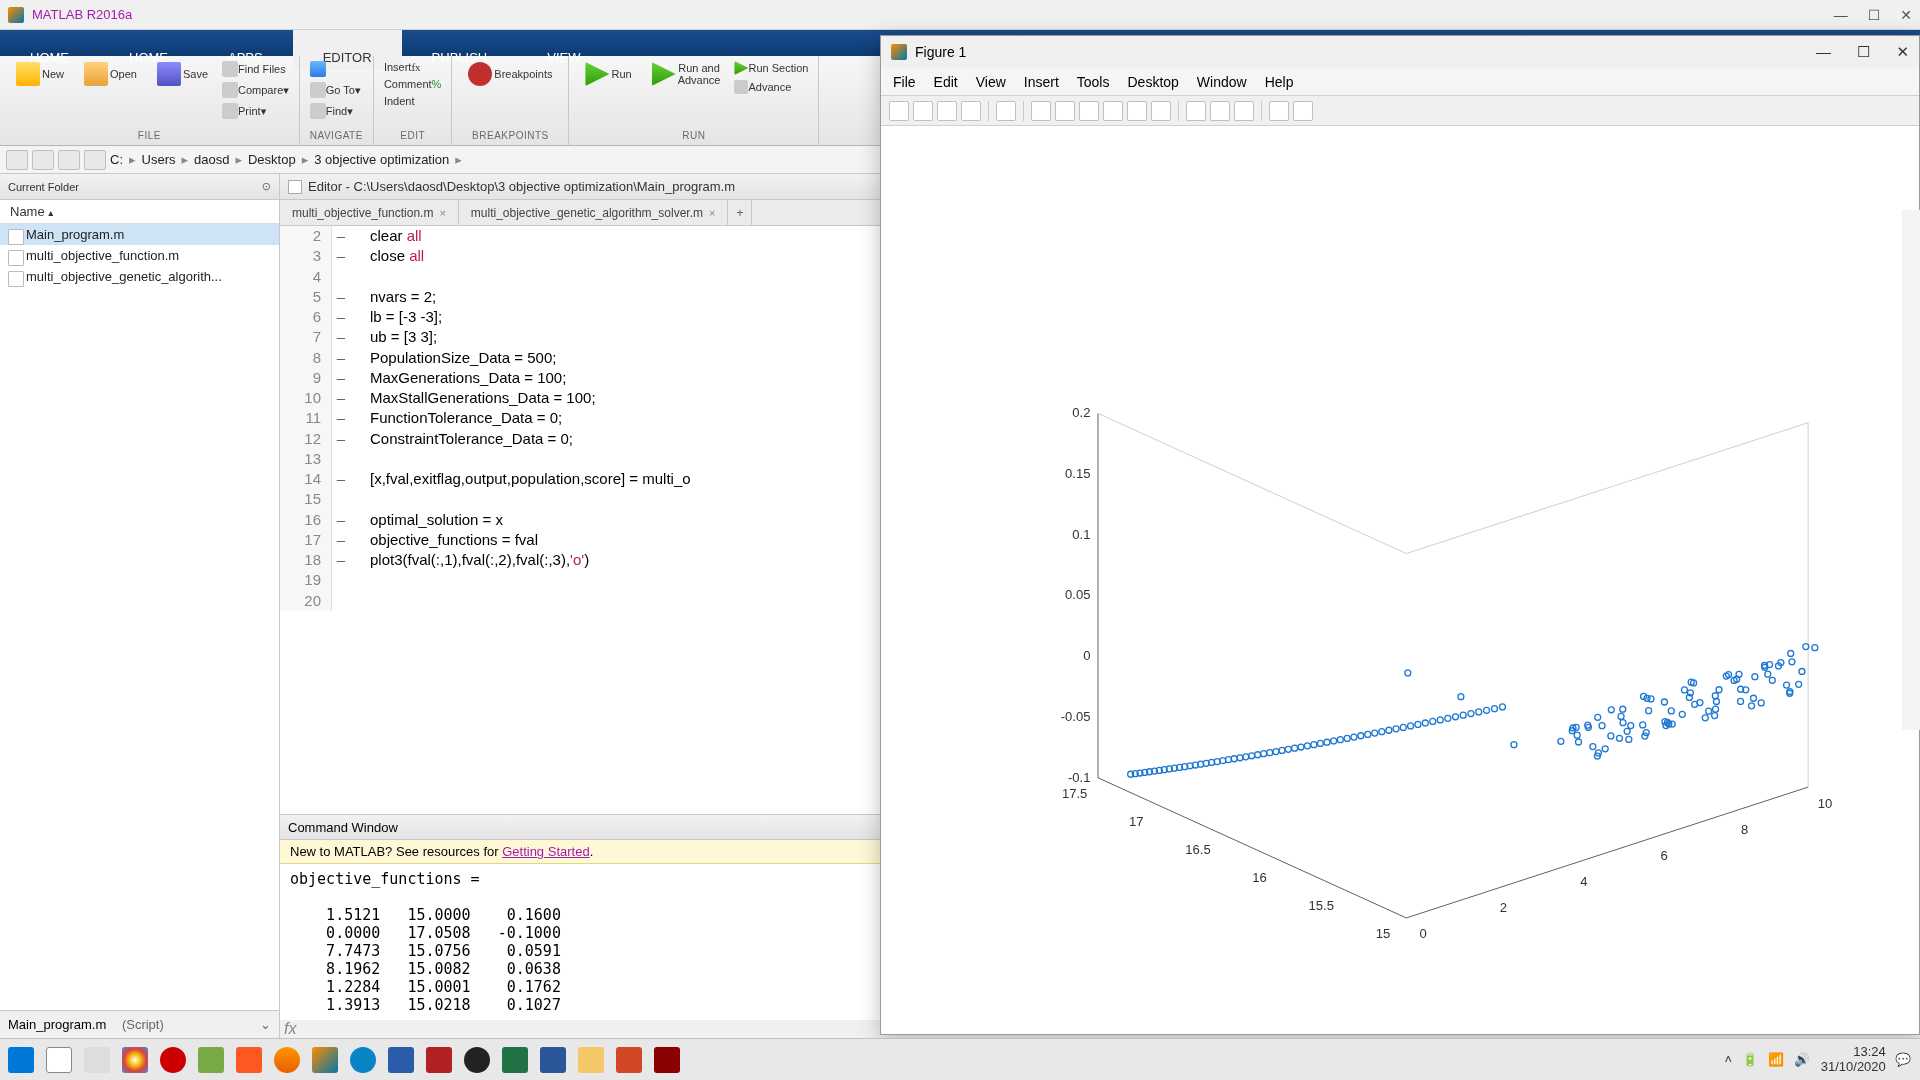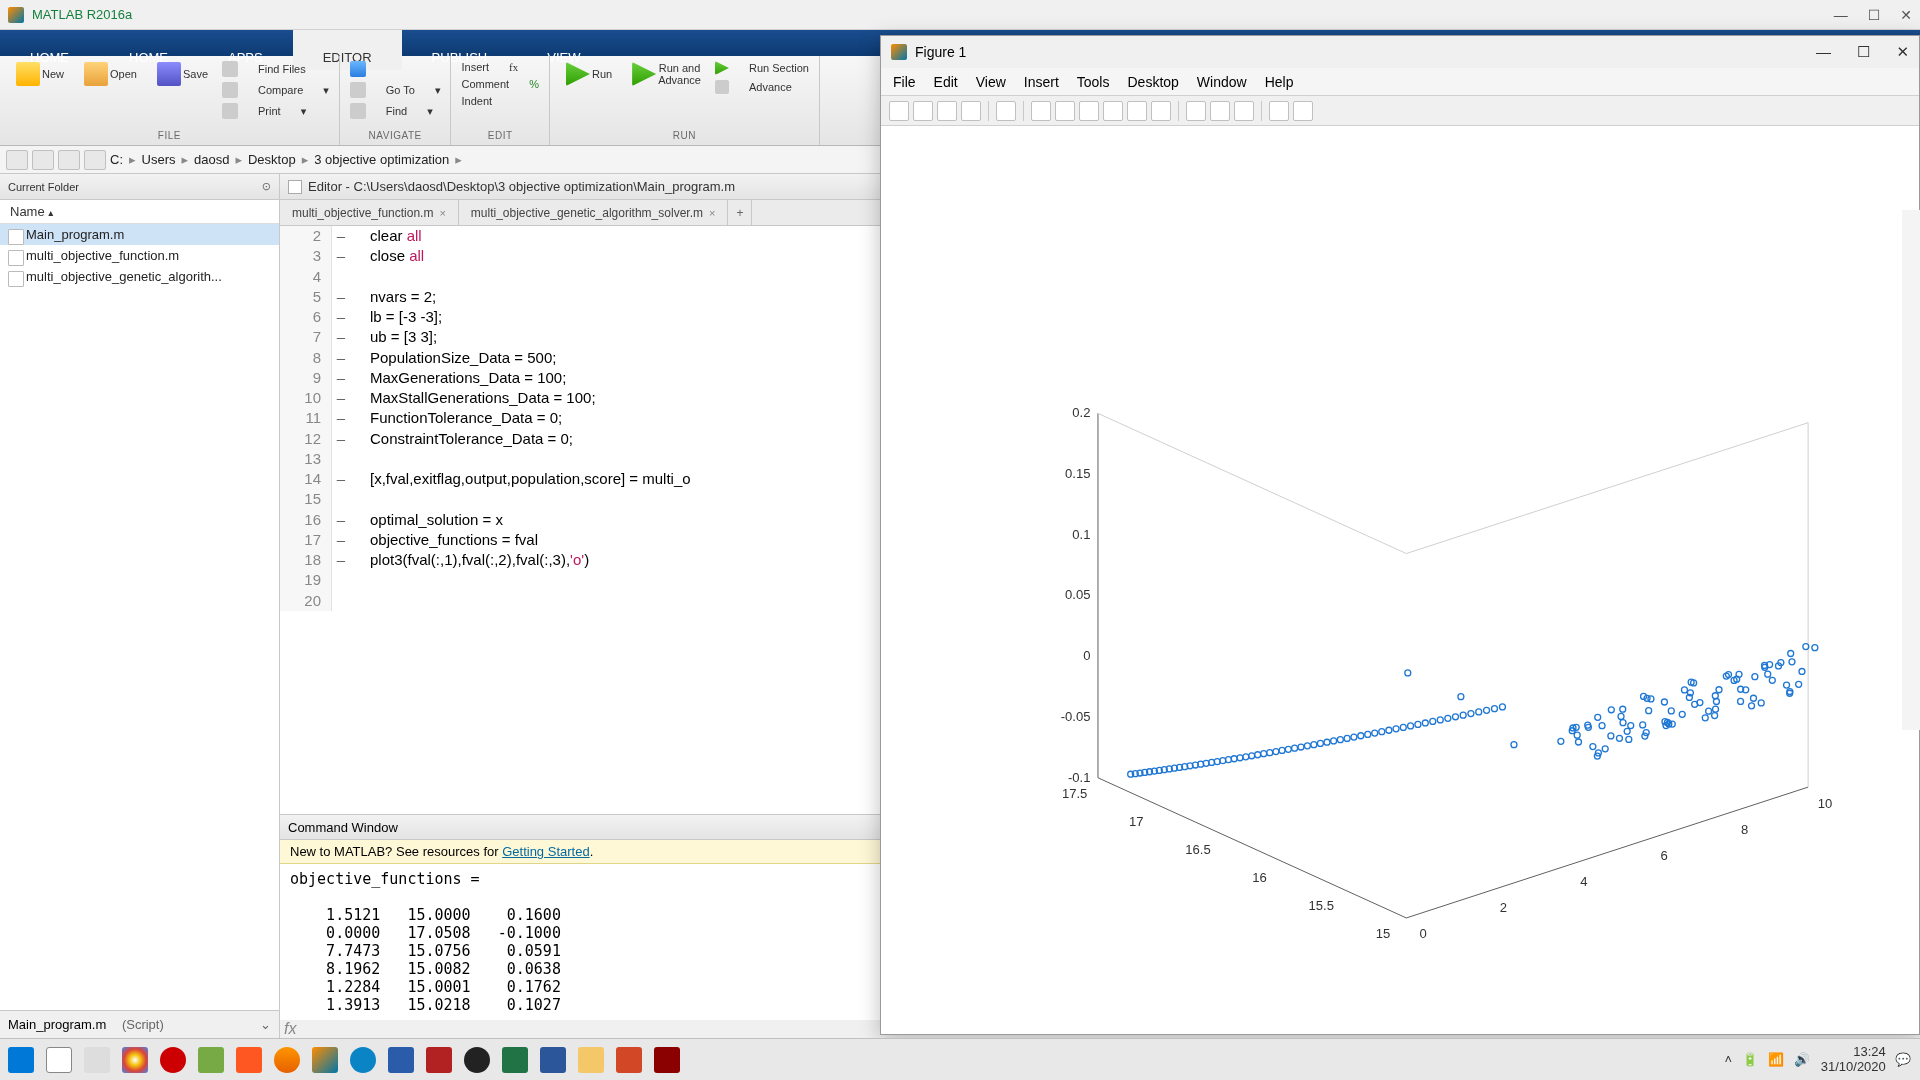--- a/index.html
+++ b/index.html
@@ -1,37 +1,37 @@
 <!DOCTYPE html>
 <html><head>
 <meta charset="utf-8">
 <style>
 * { margin: 0; padding: 0; box-sizing: border-box; font-family: "Segoe UI", Arial, sans-serif; }
 body { width: 1920px; height: 1080px; overflow: hidden; background: #f0f0f0; position: relative; }
 
 
 .titlebar { height: 30px; background: #f0f0f0; display: flex; align-items: center; padding: 0 8px; border-bottom: 1px solid #d0d0d0; }
 .titlebar .logo { width: 16px; height: 16px; background: linear-gradient(135deg,#ff8c00,#0076a8); border-radius: 2px; margin-right: 8px; }
-.titlebar .title { font-size: 13px; color: #15803d; }
+.titlebar .title { font-size: 13px; color: #a21caf; }
 .titlebar .win-controls { margin-left: auto; display: flex; gap: 20px; font-size: 14px; color: #555; }
 
 
 .ribbon-tabs { height: 26px; background: linear-gradient(#1a4d8f,#0d3a72); display: flex; }
 .ribbon-tab { padding: 20px 30px; color: #fff; font-size: 13px; cursor: pointer; }
 .ribbon-tab.active { background: #f0f0f0; color: #333; }
 
 
 .toolstrip { height: 90px; background: linear-gradient(#f7f7f7,#e5e5e5); border-bottom: 1px solid #b8b8b8; display: flex; }
 .tool-group { border-right: 1px solid #c8c8c8; padding: 4px 10px; display: flex; flex-direction: column; justify-content: space-between; }
 .tool-group-label { font-size: 10px; color: #6a6a6a; text-align: center; text-transform: uppercase; letter-spacing: 0.5px; }
 .tool-row { display: flex; gap: 8px; align-items: flex-start; }
 .big-btn { display: flex; flex-direction: row; align-items: center; gap: 2px; padding: 2px 6px; cursor: pointer; }
 .big-btn .icon { width: 24px; height: 24px; }
 .big-btn .lbl { font-size: 11px; color: #333; text-align: center; line-height: 1.1; white-space: pre; }
-.small-btn { display: flex; align-items: center; gap: 20px; font-size: 11px; color: #333; cursor: pointer; padding: 1px 0; }
+.small-btn { display: flex; align-items: center; gap: 0; font-size: 11px; color: #333; cursor: pointer; padding: 1px 0; }
 .small-btn .icon { width: 16px; height: 16px; }
 .icon { display: inline-block; background: #ccc; border-radius: 2px; }
 .icon.yellow { background: linear-gradient(#ffe066,#ffb300); }
 .icon.folder { background: linear-gradient(#ffd27a,#e8a23a); }
 .icon.disk { background: linear-gradient(#8c8cff,#5252c4); }
 .icon.arrow-l { background: linear-gradient(#6ab7ff,#2b7de0); }
 .icon.green { background: linear-gradient(#6acf3e,#2e9e00); clip-path: polygon(0 0,100% 50%,0 100%); }
 .icon.red { background: #c03030; border-radius: 50%; }
 
 
@@ -62,21 +62,21 @@
 .etab.plus { padding: 4px 8px; color: #666; }
 .editor-body { flex: 1; background: #fff; overflow: hidden; }
 .code-table { font-family: Consolas, "Courier New", monospace; font-size: 15px; line-height: 1.35; }
 .code-row { display: flex; }
 .gutter { width: 52px; text-align: right; padding-right: 10px; color: #888; background: #f7f7f7; border-right: 1px solid #e2e2e2; }
 .dash { width: 18px; text-align: center; color: #666; }
 .code { padding-left: 20px; white-space: pre; color: #000; }
 .str { color: #be185d; }
 .cmd-header { height: 26px; background: linear-gradient(#f2f2f2,#e4e4e4); border-top: 1px solid #c8c8c8; border-bottom: 1px solid #c8c8c8; padding: 0 8px; display:flex; align-items:center; font-size:13px; }
 .cmd-banner { background: #fff8d6; border-bottom: 1px solid #e0d68a; padding: 4px 10px; font-size: 13px; }
-.cmd-banner a { color: #0369a1; text-decoration: underline; }
+.cmd-banner a { color: #a21caf; text-decoration: underline; }
 .cmd-body { flex: 0 0 auto; background: #fff; font-family: Consolas, monospace; font-size: 15px; padding: 6px 10px; white-space: pre; color: #000; }
 .fx { position: relative; padding-left: 26px; }
 .fx::before { content:'fx'; position:absolute; left:4px; font-style: italic; color:#888; }
 
 
 .figure-window { position: absolute; left: 880px; top: 35px; width: 1040px; height: 1000px; background: #f0f0f0; border: 1px solid #9a9a9a; box-shadow: 0 4px 20px rgba(0,0,0,0.25); display: flex; flex-direction: column; }
 .fig-titlebar { height: 32px; display: flex; align-items: center; padding: 0 10px; }
 .fig-titlebar .logo { width:16px; height:16px; background: linear-gradient(135deg,#ff8c00,#0076a8); border-radius:2px; margin-right:8px; }
 .fig-titlebar .title { font-size: 14px; }
 .fig-titlebar .win-controls { margin-left:auto; display:flex; gap:26px; font-size:15px; color:#333; }
@@ -170,20 +170,29 @@
         <div class="small-btn">
             <span>Comment</span> 
             <span style="color:#2a8c2a;">%</span>
           </div>
         <div class="small-btn">
             <span>Indent</span>
           </div>
       </div>
     </div>
     <div class="tool-group-label">EDIT</div>
+  </div>
+  <div class="tool-group">
+    <div class="tool-row">
+      <div class="big-btn">
+          <span class="icon red"></span>
+          <span class="lbl">Breakpoints</span>
+        </div>
+    </div>
+    <div class="tool-group-label">BREAKPOINTS</div>
   </div>
   <div class="tool-group">
     <div class="tool-row">
       <div class="big-btn">
           <span class="icon green"></span>
           <span class="lbl">Run</span>
         </div>
       <div class="big-btn">
           <span class="icon green"></span>
           <span class="lbl">Run and

